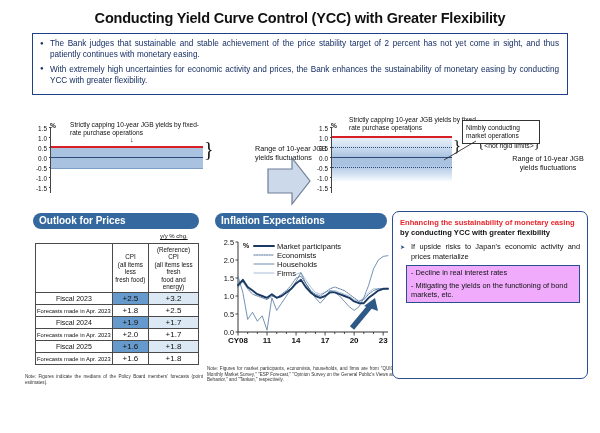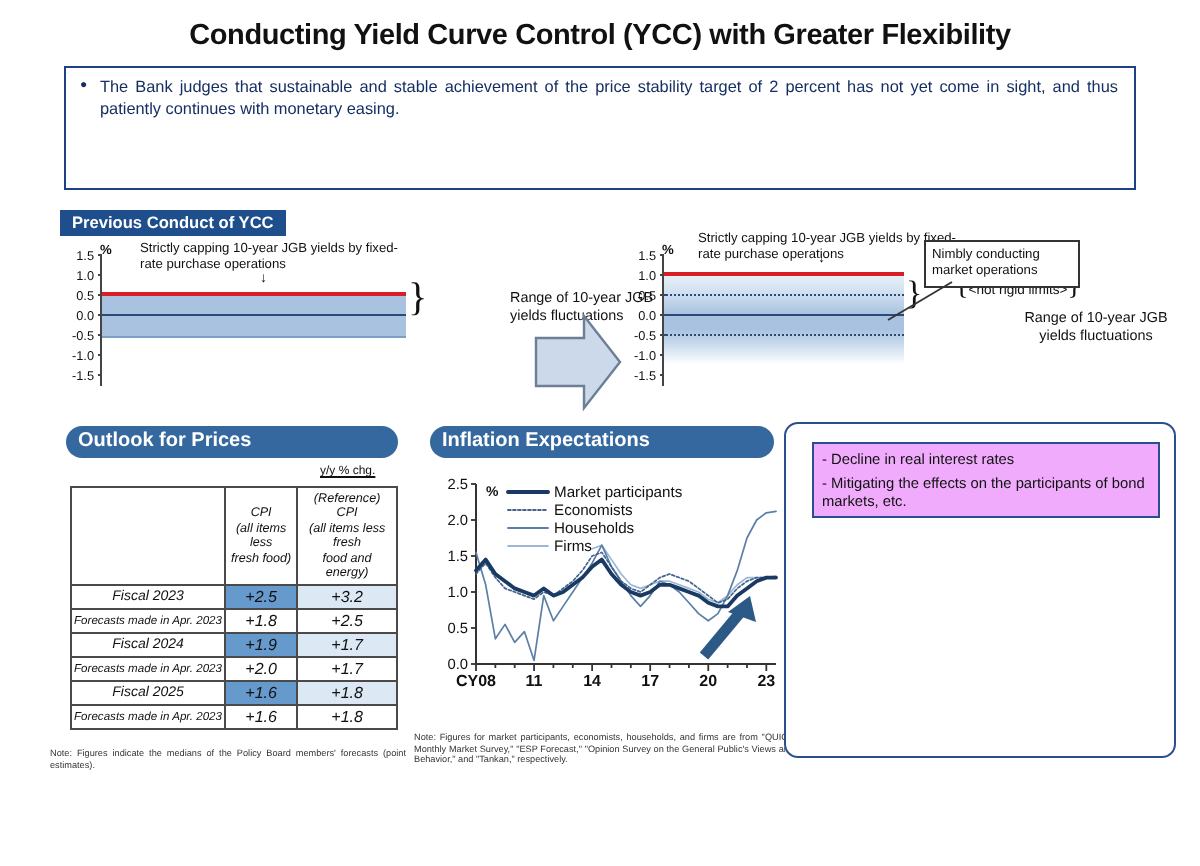--- a/index.html
+++ b/index.html
@@ -59,21 +59,21 @@
   .callout{
     position:absolute;left:462px;top:120px;width:78px;
     border:0.9px solid #333;background:#fff;font-size:6.6px;line-height:8.6px;
     padding:2.5px 3px;box-sizing:border-box;color:#111;
   }
   .callout-line{position:absolute;}
   .reftxt{position:absolute;font-size:6.8px;line-height:8.4px;text-align:center;color:#111;}
   table.outlook{position:absolute;left:35px;top:243px;width:164px;border-collapse:collapse;
     font-size:7px;background:#fff;}
   table.outlook td,table.outlook th{border:0.8px solid #4a4a4a;text-align:center;
-    padding:1px 1px;color:#111;font-weight:400;font-style:italic;}
+    padding:1px 1px;color:#111;font-weight:400;}
   table.outlook th{font-size:6.3px;line-height:7.4px;font-weight:400;padding:2px 2px;}
   td.rowlab{text-align:left;padding-left:3px;font-size:7px;font-weight:700;white-space:nowrap;}
   td.rowlab.sub{font-weight:400;font-size:5.8px;line-height:6.6px;text-align:center;padding-left:1px;}
   td.v{font-weight:700;font-size:8px;}
   td.hl1{background:#6699cc;}
   td.hl2{background:#dce9f5;}
   .note{position:absolute;font-size:4.6px;line-height:5.6px;color:#333;text-align:justify;}
   
   .infl{position:absolute;left:212px;top:236px;width:180px;height:126px;}
   
@@ -98,23 +98,23 @@
 </style>
 </head>
 <body>
 
 <div class="slide">
 
   <div class="title">Conducting Yield Curve Control (YCC) with Greater Flexibility</div>
 
   <div class="bulletbox">
     <div class="bullet">The Bank judges that sustainable and stable achievement of the price stability target of 2 percent has not yet come in sight, and thus patiently continues with monetary easing.</div>
-  </div>
-
-  <div class="banner b1">Previous Conduct of YCC</div>
+    <div class="bullet">With extremely high uncertainties for economic activity and prices, the Bank enhances the sustainability of monetary easing by conducting YCC with greater flexibility.</div>
+  </div>
+
 
   <div class="ycc" style="left:30px;top:122px;width:235px;height:86px;">
 
     <div class="axis-lab" style="left:0px;top:3px;">1.5</div>
     <div class="axis-lab" style="left:0px;top:13px;">1.0</div>
     <div class="axis-lab" style="left:0px;top:23px;">0.5</div>
     <div class="axis-lab" style="left:0px;top:33px;">0.0</div>
     <div class="axis-lab" style="left:0px;top:43px;">-0.5</div>
     <div class="axis-lab" style="left:0px;top:53px;">-1.0</div>
     <div class="axis-lab" style="left:0px;top:63px;">-1.5</div>
@@ -293,23 +293,27 @@
         <text x="65" y="30.7" font-size="7.6" font-family="Liberation Sans, sans-serif" fill="#111">Households</text>
         <line x1="42" y1="37" x2="62" y2="37" stroke="#9cb7d4" stroke-linecap="round" stroke-width="0.9"></line>
         <text x="65" y="39.7" font-size="7.6" font-family="Liberation Sans, sans-serif" fill="#111">Firms</text>
         <path d="M140 92 L160 68" stroke="#2d5986" stroke-width="5.5" stroke-linecap="butt" fill="none"></path>
         <polygon points="163,62 166,75 152,70" fill="#2d5986"></polygon>
       </svg>
   </div>
   <div class="note" style="left:207px;top:366px;width:190px;">Note: Figures for market participants, economists, households, and firms are from "QUICK Monthly Market Survey," "ESP Forecast," "Opinion Survey on the General Public's Views and Behavior," and "Tankan," respectively.</div>
 
   <div class="rpanel">
+    <div class="rhead">
+      <span class="red">Enhancing the sustainability of monetary easing</span><span> by conducting YCC with greater flexibility</span>
+    </div>
+    <div class="ritem">If upside risks to Japan's economic activity and prices materialize</div>
     <div class="rbox">
       <p>- Decline in real interest rates</p>
-      <p>- Mitigating the effects on the participants of bond markets, etc.</p>
+      <p>- Mitigating the yields on the functioning of bond markets, etc.</p>
     </div>
   </div>
 
 </div>
 
 <div class="footer">
   
   
 </div>
 

